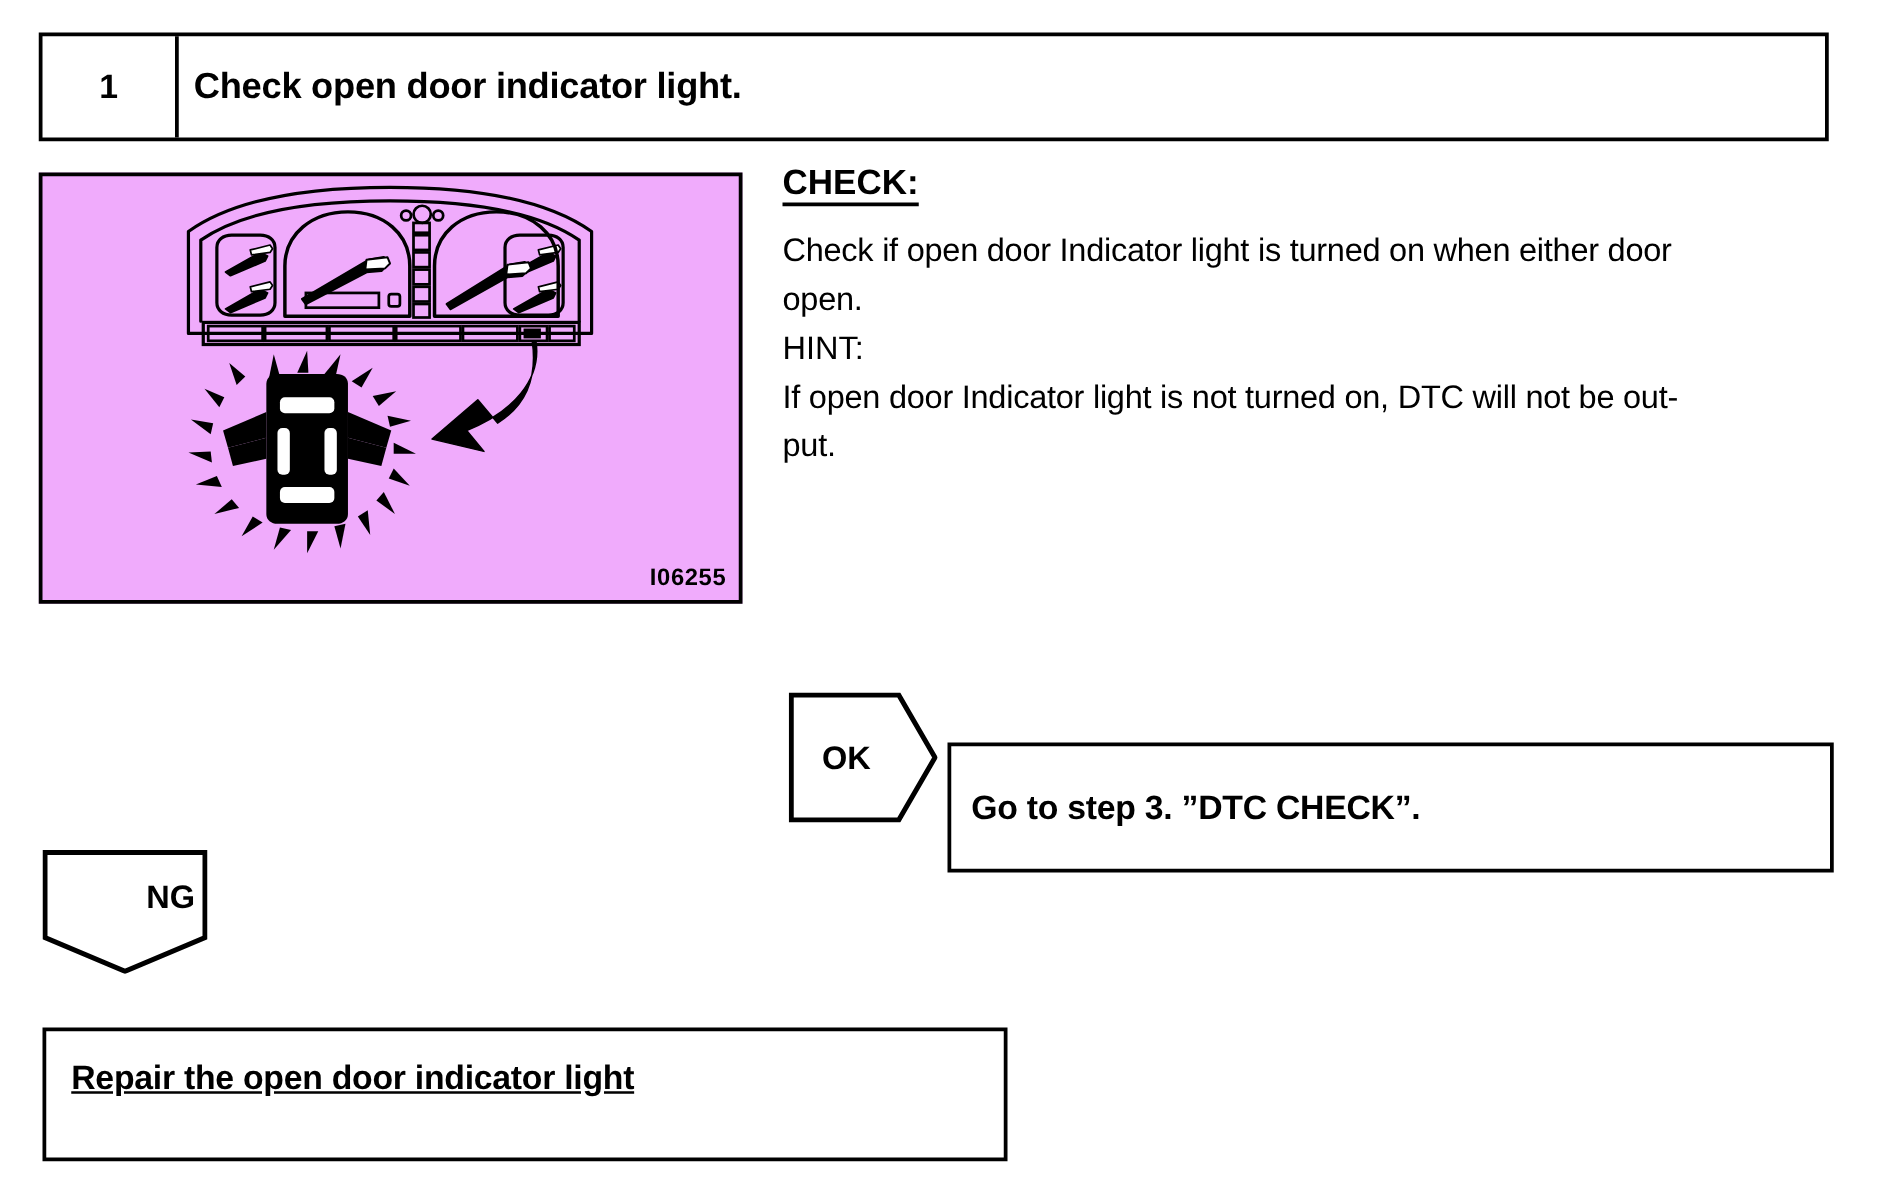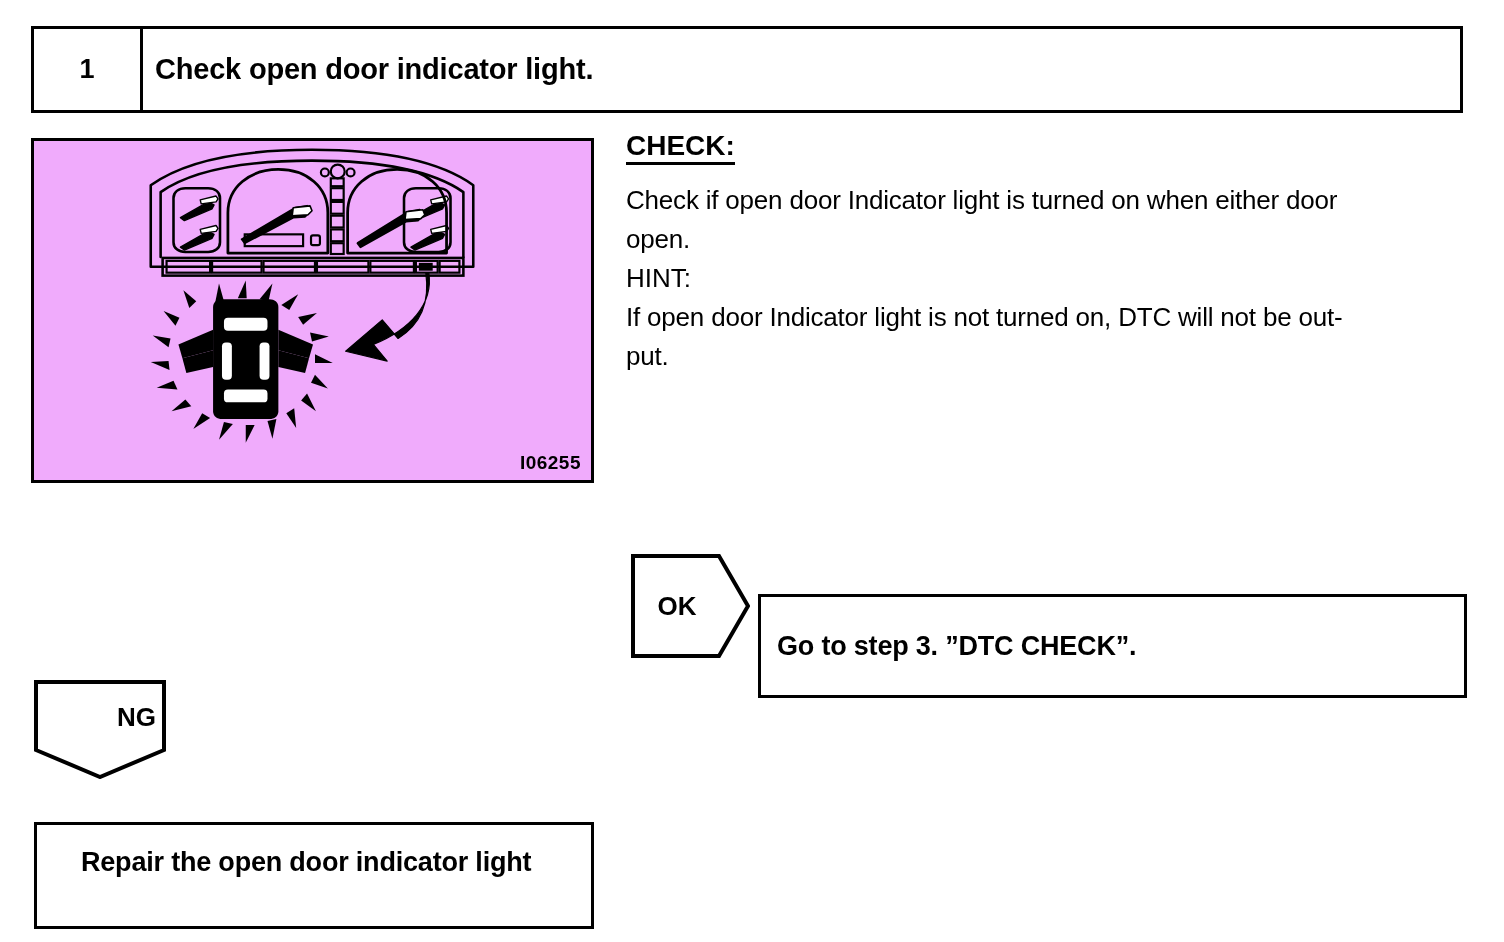--- a/index.html
+++ b/index.html
@@ -177,28 +177,29 @@
     justify-content: center;
     font-size: 26px;
     font-weight: bold;
     padding-left: 42px;
   }
 
   #ng-result-box {
     position: absolute;
     left: 34px;
     top: 822px;
-    width: 560px;
+    width: 772px;
     height: 107px;
     border: 3px solid #000;
     box-sizing: border-box;
     display: flex;
     align-items: flex-start;
-    padding-left: 44px;
+    padding-left: 20px;
     padding-top: 22px;
+    text-decoration: underline;
   }
   #ng-result-box .label {
     font-size: 27px;
     font-weight: bold;
     letter-spacing: -0.2px;
   }
 </style>
 </head>
 <body>
 

